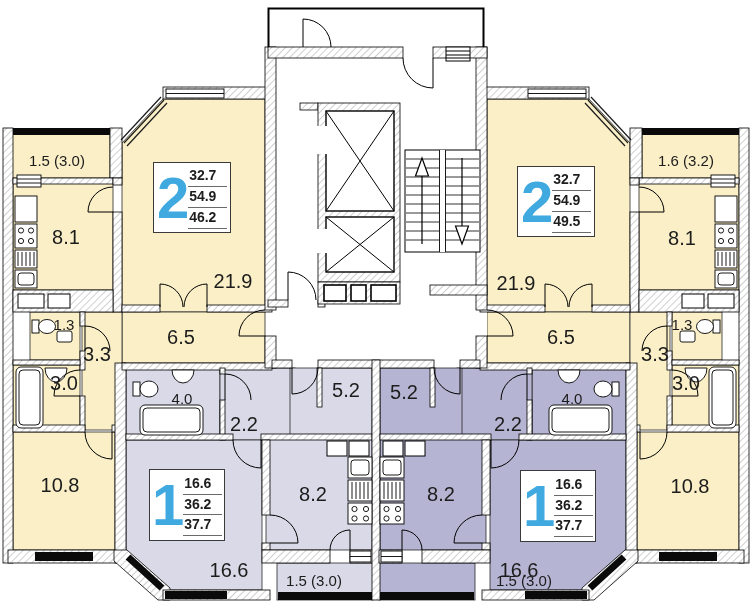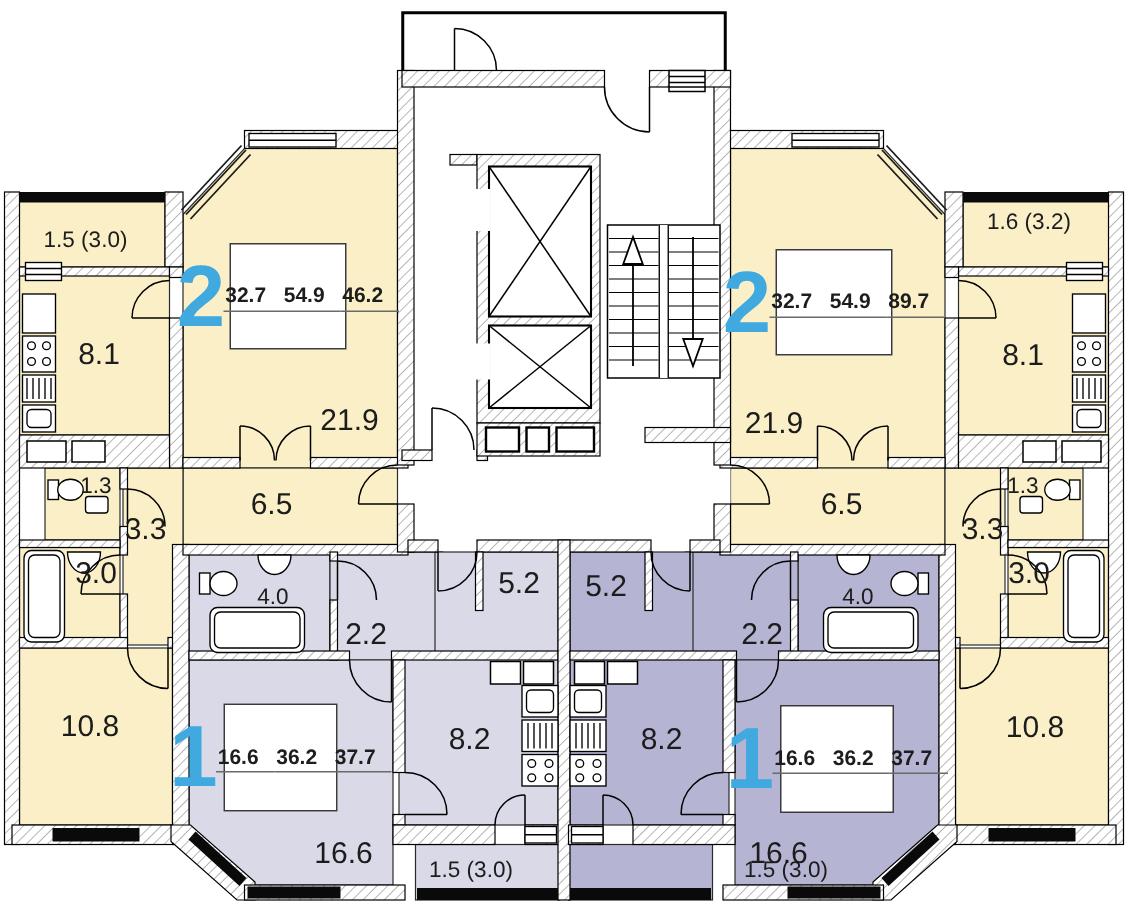--- a/index.html
+++ b/index.html
@@ -6,21 +6,21 @@
   #plan{position:relative;width:752px;height:607px;background:#fff;overflow:hidden;
         font-family:"Liberation Sans",sans-serif;}
   #plan svg{position:absolute;left:0;top:0;}
   .lbl{position:absolute;transform:translate(-50%,-50%);font-size:20px;font-weight:500;
        color:#1c1c1c;white-space:nowrap;z-index:3;letter-spacing:0;}
   .lbl.small{font-size:15px;}
   .stamp{position:absolute;background:#fff;border:1.5px solid #3a3a3a;box-sizing:border-box;
          display:flex;align-items:center;justify-content:center;z-index:4;padding:2px 3px;}
   .stamp-num{font-size:58px;line-height:.88;font-weight:bold;color:#3fa9e0;
              letter-spacing:-3px;margin-right:2px;}
-  .stamp-areas{display:flex;flex-direction:row;}
+  .stamp-areas{display:flex;flex-direction:column;}
   .stamp-area{display:block;font-size:14px;font-weight:bold;color:#1d1d1d;
               border-bottom:1.6px solid #6a6a6a;line-height:1.42;padding:0 2px 0 1px;
               min-width:36px;}
 </style>
 </head>
 <body>
 
 <div id="plan">
 <svg width="752" height="607" viewBox="0 0 752 607">
   <defs>
@@ -456,36 +456,36 @@
   <div class="lbl" style="left:441px;top:494px">8.2</div>
   <div class="lbl" style="left:519px;top:570px">16.6</div>
   <div class="lbl small" style="left:524px;top:580px">1.5 (3.0)</div>
   <div class="lbl" style="left:516px;top:283px">21.9</div>
   <div class="lbl" style="left:561px;top:337px">6.5</div>
   <div class="lbl small" style="left:682px;top:324px">1.3</div>
   <div class="lbl" style="left:655px;top:354px">3.3</div>
   <div class="lbl" style="left:686px;top:383px">3.0</div>
   <div class="lbl" style="left:690px;top:486px">10.8</div>
   <div class="lbl" style="left:682px;top:238px">8.1</div>
-  <div class="lbl small" style="left:686px;top:148px">1.6 (3.2)</div>
+  <div class="lbl small" style="left:686px;top:160px">1.6 (3.2)</div>
 
   <div class="stamp" style="left:153px;top:162px;width:78px;height:71px">
     <span class="stamp-num">2</span>
     <span class="stamp-areas">
       <span class="stamp-area">32.7</span>
       <span class="stamp-area">54.9</span>
       <span class="stamp-area">46.2</span>
     </span>
   </div>
   <div class="stamp" style="left:517px;top:166px;width:78px;height:71px">
     <span class="stamp-num">2</span>
     <span class="stamp-areas">
       <span class="stamp-area">32.7</span>
       <span class="stamp-area">54.9</span>
-      <span class="stamp-area">89.7</span>
+      <span class="stamp-area">49.5</span>
     </span>
   </div>
   <div class="stamp" style="left:149px;top:469px;width:76px;height:72px">
     <span class="stamp-num">1</span>
     <span class="stamp-areas">
       <span class="stamp-area">16.6</span>
       <span class="stamp-area">36.2</span>
       <span class="stamp-area">37.7</span>
     </span>
   </div>

